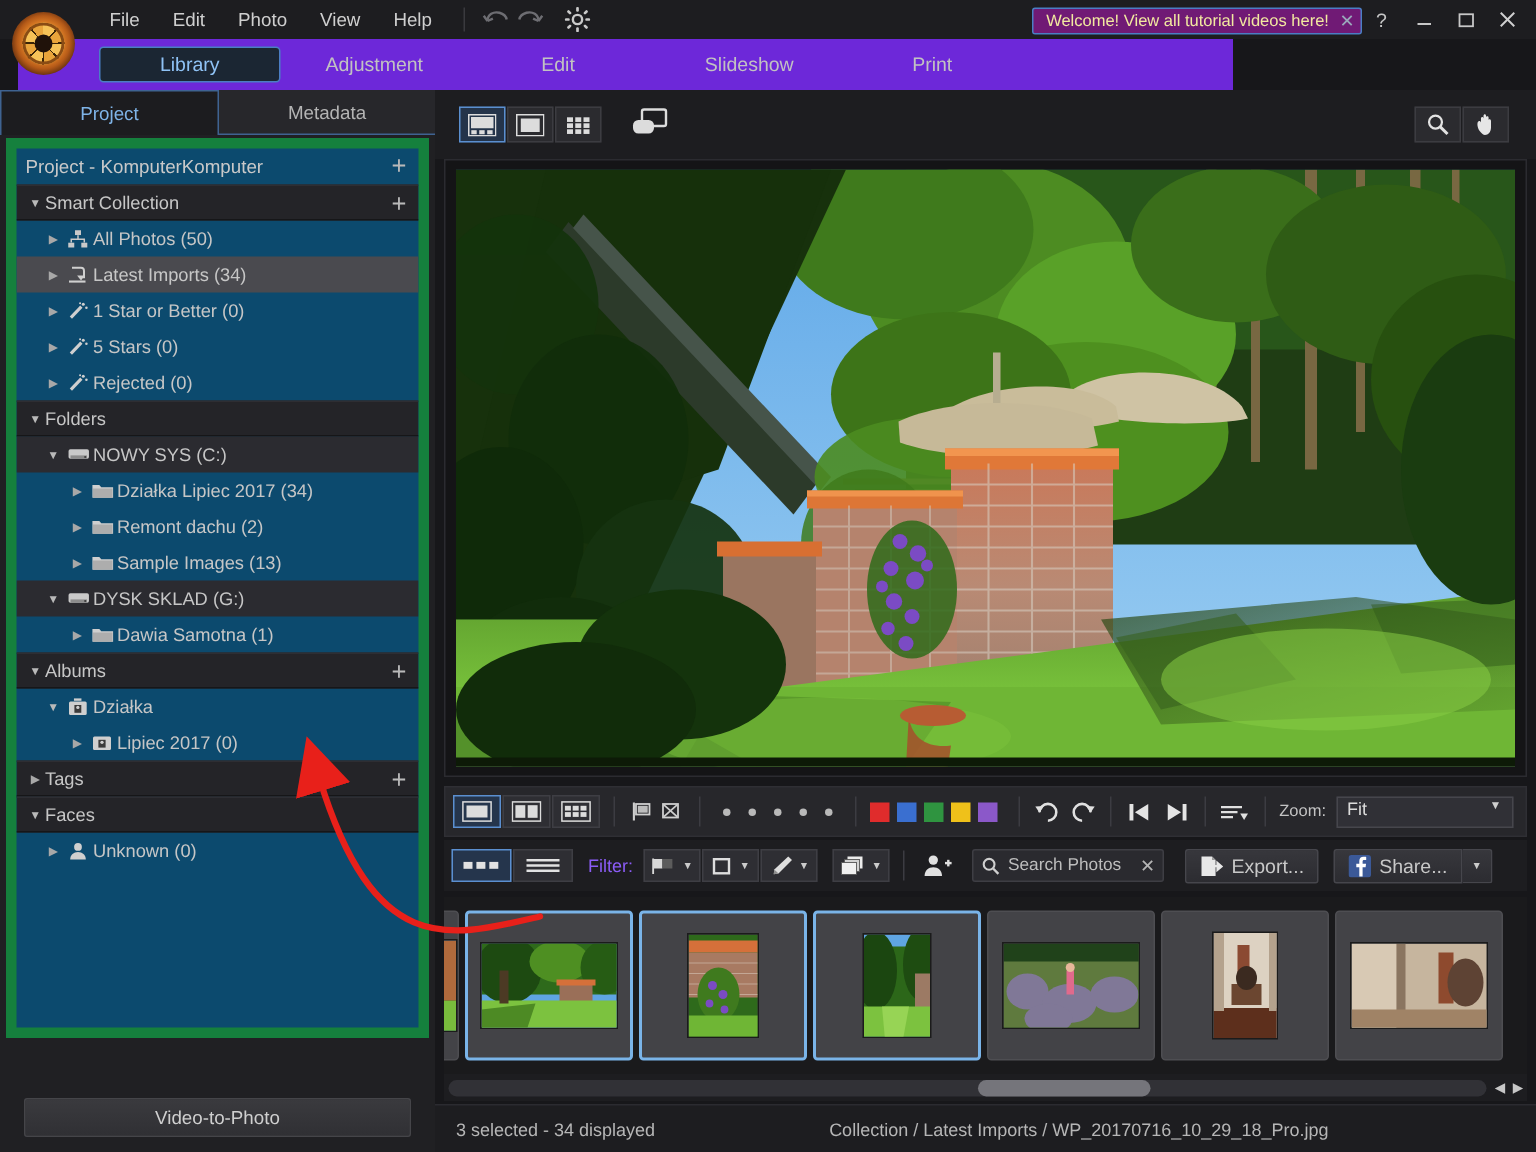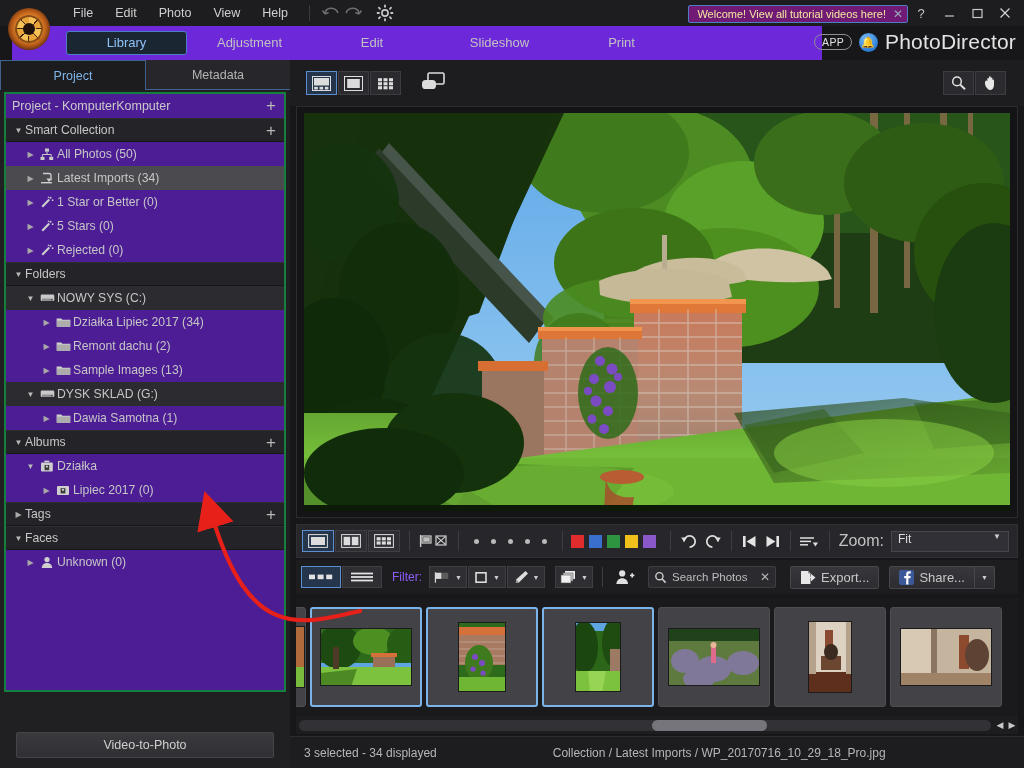--- a/index.html
+++ b/index.html
@@ -108,21 +108,21 @@
     flex: 1; display: flex; align-items: center; justify-content: center;
     font-size: 12.5px; color: #b4b4b4; background: #27272b;
     border-bottom: 1px solid #3f6391; cursor: default;
   }
   .ptab.active {
     background: #1c1c1f; color: #7fb4e8;
     border: 1px solid #3f6391; border-bottom: none;
   }
   .tree {
     position: absolute; left: 4px; top: 32px; width: 282px; height: 600px;
-    border: 2px solid #15803d; background: #4c1d95; overflow: hidden;
+    border: 7px solid #15803d; background: #0c4a6e; overflow: hidden;
   }
   .row {
     height: 24px; display: flex; align-items: center; font-size: 12.2px;
     color: #c6c6c6; padding-left: 6px; cursor: default; position: relative;
   }
   .row.header { color: #c9c9c9; font-size: 12.5px; }
   .row.sect { background: #242428; border-top: 1px solid #2e2e33; border-bottom: 1px solid #161618; }
   .row.drive { background: #2b2b30; }
   .row.selected { background: #4a4a4f; }
   .row .plus {
@@ -174,21 +174,21 @@
   .cgrp { display: flex; gap: 1px; }
   .cbtn {
     width: 32px; height: 22px; background: #2e2e33; border: 1px solid #3e3e44;
     display: flex; align-items: center; justify-content: center; cursor: default;
   }
   .cbtn.active { background: #25354c; border: 1px solid #5b8fd0; }
   .divider { width: 1px; height: 20px; background: #3c3c42; margin: 0 9px; }
   .rdot { width: 5px; height: 5px; border-radius: 50%; background: #b9b9b9; margin: 0 6px; }
   .swatch { width: 13px; height: 13px; margin-right: 5px; cursor: pointer; }
   .iconbtn { width: 26px; height: 22px; display: flex; align-items: center; justify-content: center; cursor: default; }
-  .zoomlabel { font-size: 16px; color: #c3c3c3; margin-right: 7px; }
+  .zoomlabel { font-size: 11px; color: #c3c3c3; margin-right: 7px; }
   .zoomsel {
     width: 118px; height: 21px; background: #303036; border: 1px solid #46464c;
     display: flex; padding: 0 6px; font-size: 12px; color: #dcdcdc;
     position: relative; cursor: default;
   }
   .zoomsel .caret { position: absolute; right: 7px; font-size: 8px; color: #cfcfcf; }
 
   
   .filterbar {
     position: absolute; left: 296px; top: 560px; width: 722px; height: 34px;
@@ -327,25 +327,20 @@
     <div class="modtab" style="position:absolute;left:305px;width:110px;">Edit</div>
     <div class="modtab" style="position:absolute;left:430px;width:115px;">Slideshow</div>
     <div class="modtab" style="position:absolute;left:557px;width:105px;">Print</div>
   </div>
 
   <div class="logo">
     <div class="logo-inner"></div>
       <div class="logo-core"></div>
   </div>
 
-  <div class="brandzone">
-    <div class="app-badge">APP</div>
-    <div class="bell">🔔</div>
-    <div class="brandname">PhotoDirector</div>
-  </div>
 
   <div class="leftpanel">
     <div class="panel-tabs">
       <div class="ptab active">Project</div>
       <div class="ptab">Metadata</div>
     </div>
 
     <div class="tree">
       <div class="row header">
         <span class="lbl">Project - KomputerKomputer</span>

